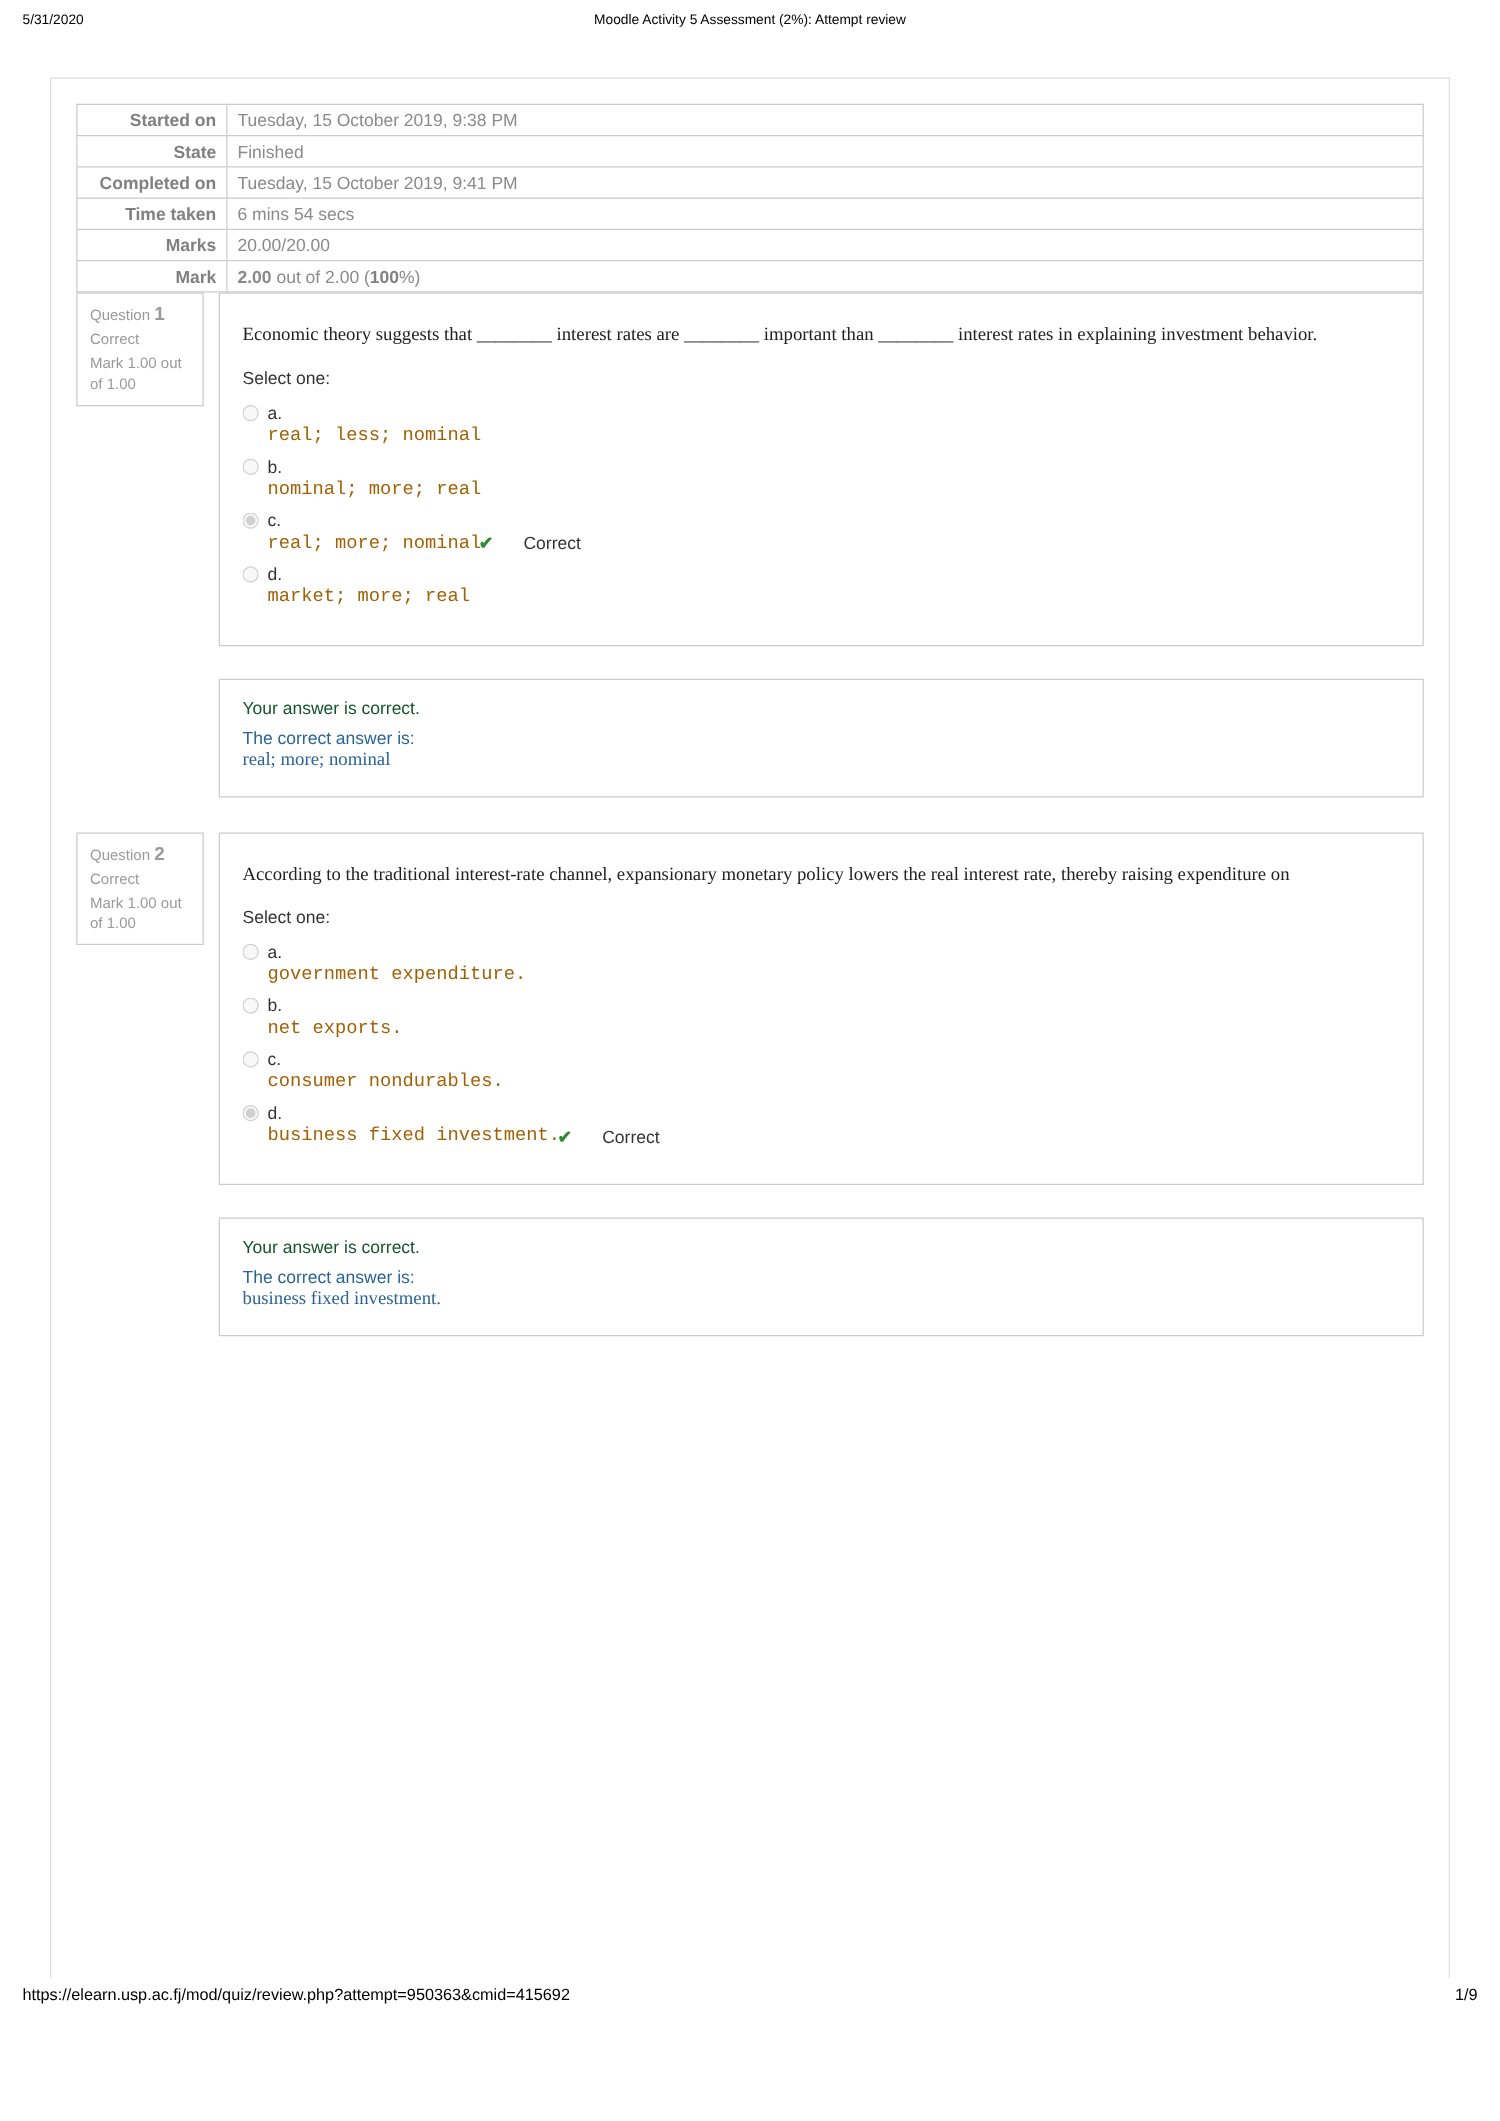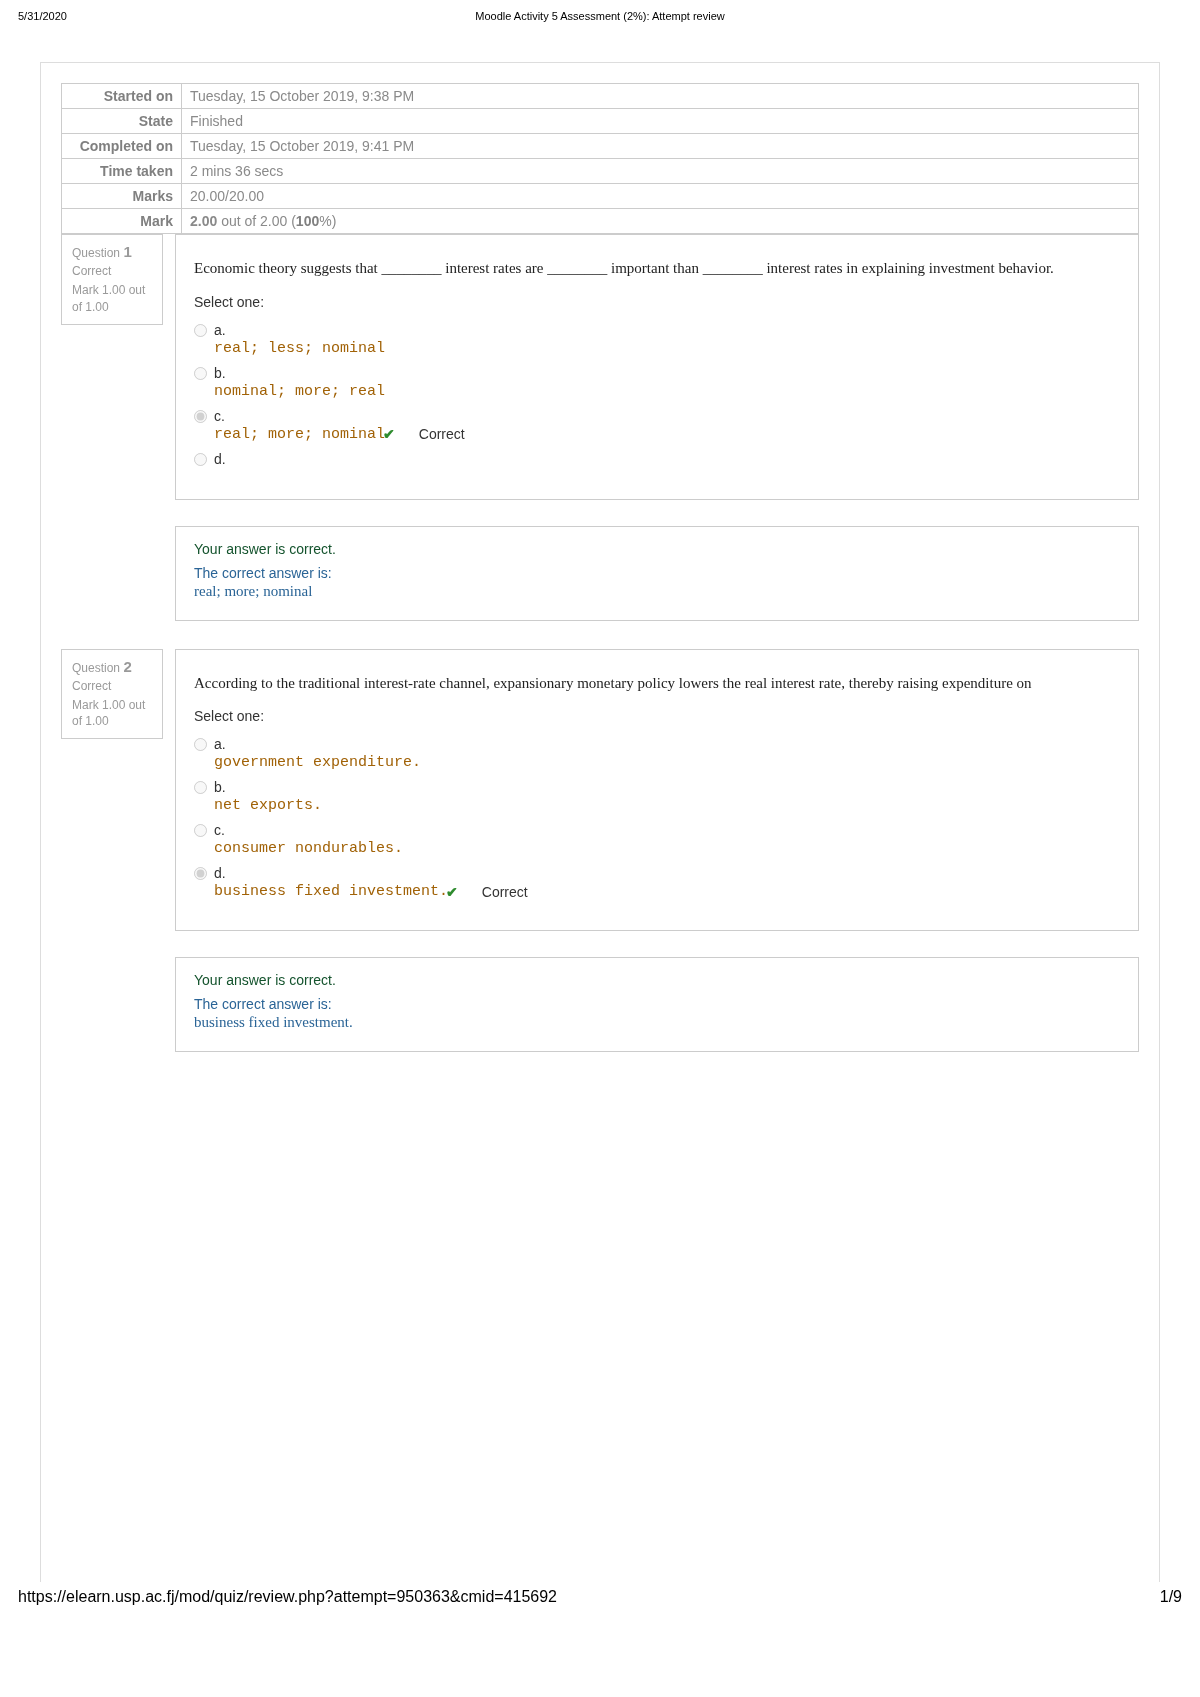--- a/index.html
+++ b/index.html
@@ -152,21 +152,21 @@
     color: #2a6496;
     font-size: 15px;
   }
 
   input[type=radio] { margin: 0; }
 
   .print-footer {
     display: flex;
     justify-content: space-between;
     padding: 6px 18px 12px 18px;
-    font-size: 16px;
+    font-size: 13px;
     color: #000;
   }
 </style>
 </head>
 <body>
 
 <div class="print-header">
   <div class="date">5/31/2020</div>
   <div class="title">Moodle Activity 5 Assessment (2%): Attempt review</div>
   <div class="spacer"></div>
@@ -183,21 +183,21 @@
         <tr>
           <th>State</th>
           <td>Finished</td>
         </tr>
         <tr>
           <th>Completed on</th>
           <td>Tuesday, 15 October 2019, 9:41 PM</td>
         </tr>
         <tr>
           <th>Time taken</th>
-          <td>2 mins 36 secs</td>
+          <td>6 mins 54 secs</td>
         </tr>
         <tr>
           <th>Marks</th>
           <td>20.00/20.00</td>
         </tr>
         <tr class="mark-row">
           <th>Mark</th>
           <td><span>2.00</span><span style="font-weight: normal;"> out of 2.00 (</span><span class="pct">100</span><span style="font-weight: normal;">%)</span></td>
         </tr>
       </tbody>
@@ -241,20 +241,23 @@
                     <span class="answer-text">real; more; nominal</span>
                     <span class="tick">✔</span>
                     <span class="correct-tag">Correct</span>
                   </div>
                 </div>
               </div>
               <div class="opt">
                 <div class="radio"><input type="radio" disabled="" style=""></div>
                 <div class="body">
                   <div class="letter">d.</div>
+                  <div class="answer-line">
+                    <span class="answer-text">market; more; real</span>
+                  </div>
                 </div>
               </div>
             </div>
           </div>
           <div class="feedback">
             <div class="your-answer">Your answer is correct.</div>
             <div class="correct-is">The correct answer is:</div>
             <div class="correct-val">real; more; nominal</div>
           </div>
         </div>

